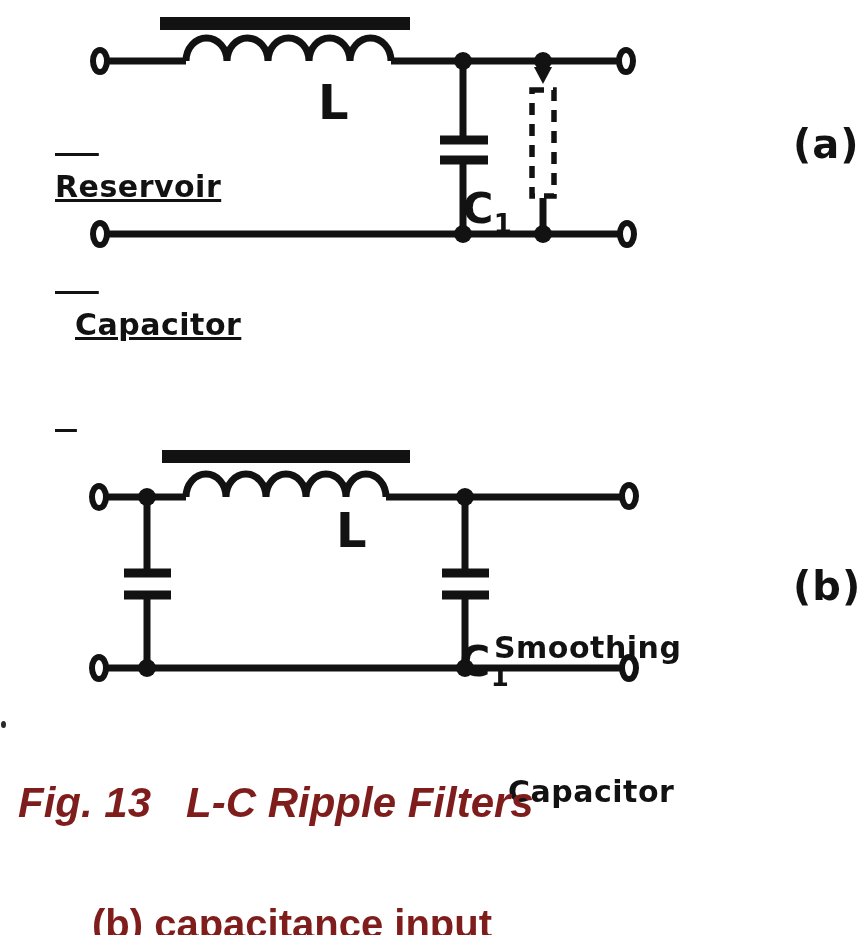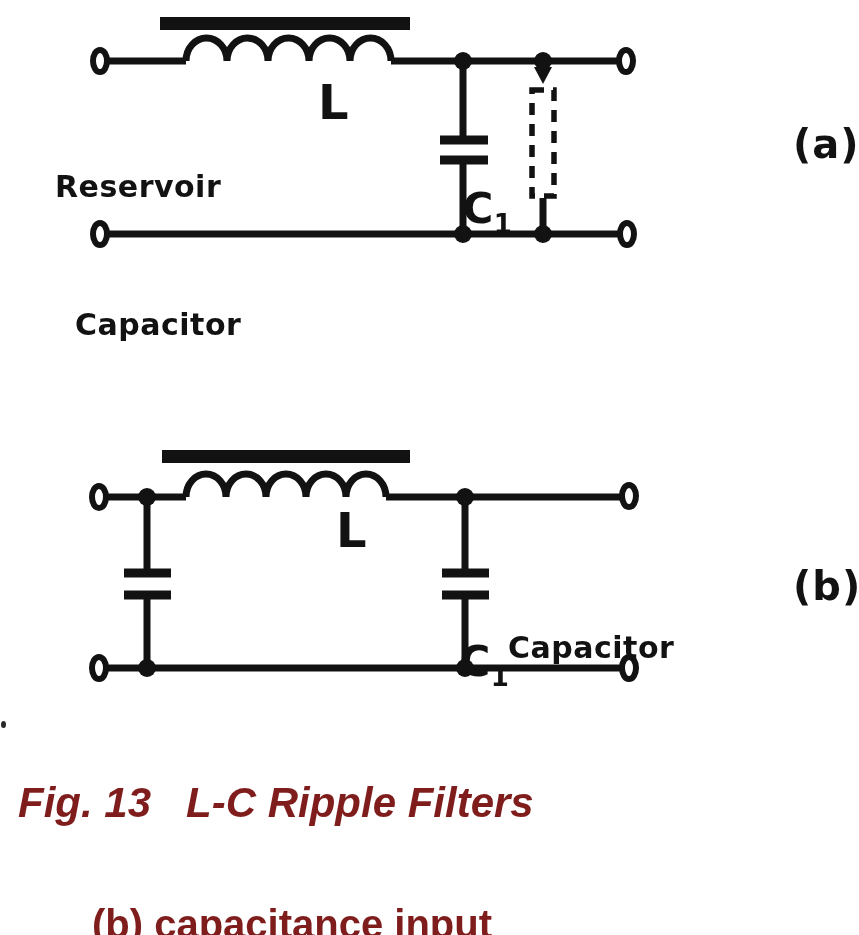--- a/index.html
+++ b/index.html
@@ -109,41 +109,42 @@
 
       <g>
         <line x1="465" y1="497" x2="465" y2="570"></line>
         <line x1="442" y1="573" x2="489" y2="573" stroke-width="9"></line>
         <line x1="442" y1="595" x2="489" y2="595" stroke-width="9"></line>
         <line x1="465" y1="598" x2="465" y2="668"></line>
       </g>
     </g>
   </svg>
 
-  <div class="lbl" style="left:55px;top:72px;">
+  <div class="lbl" style="left:55px;top:72px;text-decoration:underline;">
     <span class="row">Reservoir</span>
     <span class="row ind">Capacitor</span>
   </div>
 
   <div class="lbl big-l" style="left:318px;top:78px;">L</div>
 
   <div class="lbl cap-ref" style="left:402px;top:120px;">
     <span>C</span><span class="sub">1</span>
   </div>
 
 
   <div class="lbl tag" style="left:793px;top:118px;">(a)</div>
 
   <div class="lbl big-l" style="left:336px;top:506px;">L</div>
 
   <div class="lbl cap-ref" style="left:399px;top:573px;">
     <span>C</span><span class="sub">1</span>
   </div>
 
   <div class="lbl" style="left:494px;top:528px;line-height:48px;">
+    <span class="row">Smoothing</span>
     <span class="row" style="padding-left:14px;">Capacitor</span>
   </div>
 
   <div class="lbl tag" style="left:793px;top:560px;">(b)</div>
 
   <div class="caption-line caption-title" style="left:18px;top:780px;">Fig. 13   L-C Ripple Filters</div>
   <div class="caption-line caption-sub" style="left:92px;top:890px;margin-top:12px;">(b) capacitance input</div>
 
   <div class="speck" style="left:1px;top:721px;width:5px;height:7px;"></div>
 </div>

